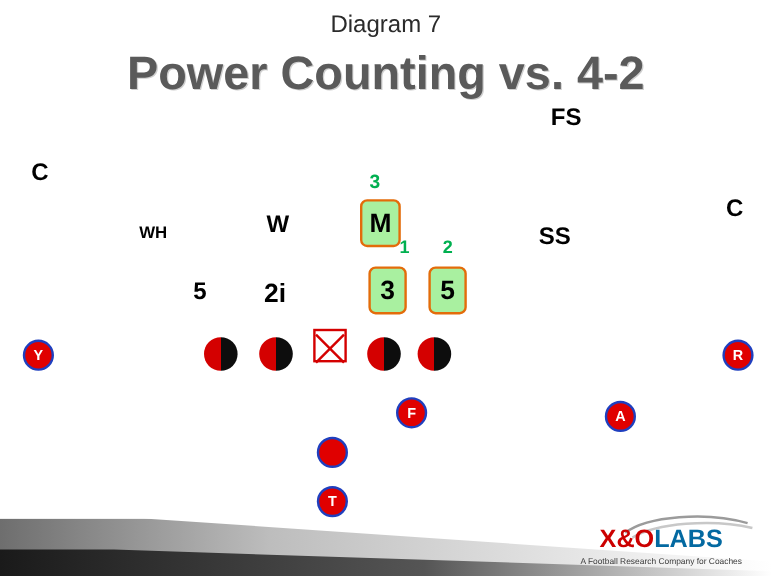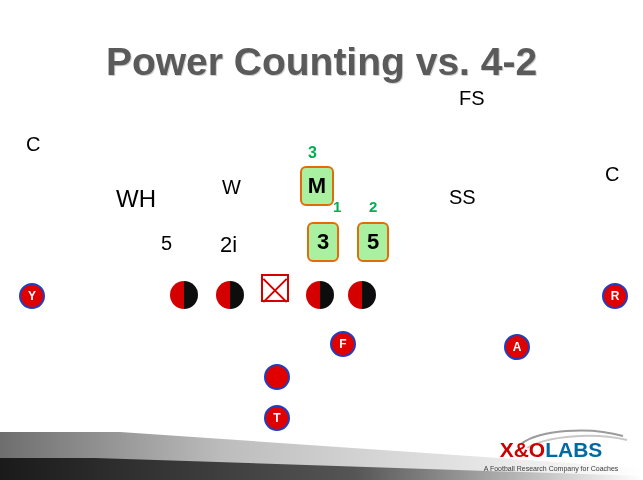--- a/index.html
+++ b/index.html
@@ -42,21 +42,21 @@
     font-weight: bold;
     color: #5a5a5a;
     letter-spacing: 0px;
     font-family: "Liberation Sans", sans-serif;
     text-shadow: 1px 1px 0 #cfcfcf;
   }
 
   
   .lbl {
     position: absolute;
-    font-weight: normal;
+    font-weight: bold;
     color: #000000;
     font-family: "Liberation Sans", sans-serif;
     white-space: nowrap;
   }
 
   
   .cnt {
     position: absolute;
     font-weight: bold;
     color: #00b050;
@@ -187,28 +187,29 @@
     bottom: 24px;
     width: 112px;
     height: 22px;
   }
 </style>
 </head>
 <body>
 
 <div id="slide">
 
+  <div id="diagram-label">Diagram 7</div>
   <div id="main-title">Power Counting vs. 4-2</div>
 
   <div class="lbl" style="left:459px; top:87px; font-size:20px;">FS</div>
   <div class="lbl" style="left:26px; top:133px; font-size:20px;">C</div>
   <div class="lbl" style="left:605px; top:163px; font-size:20px;">C</div>
   <div class="lbl" style="left:449px; top:186px; font-size:20px;">SS</div>
   <div class="lbl" style="left:222px; top:176px; font-size:20px;">W</div>
-  <div class="lbl" style="left:116px; top:185px; font-size:24px;">WH</div>
+  <div class="lbl" style="left:116px; top:185px; font-size:14px;">WH</div>
   <div class="lbl" style="left:161px; top:232px; font-size:20px;">5</div>
   <div class="lbl" style="left:220px; top:232px; font-size:22px;">2i</div>
 
   <div class="cnt" style="left:308px; top:144px; font-size:16px;">3</div>
   <div class="cnt" style="left:333px; top:198px; font-size:15px;">1</div>
   <div class="cnt" style="left:369px; top:198px; font-size:15px;">2</div>
 
   <div class="gbox" style="left:300px; top:166px; width:34px; height:40px;">M</div>
   <div class="gbox" style="left:307px; top:222px; width:32px; height:40px;">3</div>
   <div class="gbox" style="left:357px; top:222px; width:32px; height:40px;">5</div>

